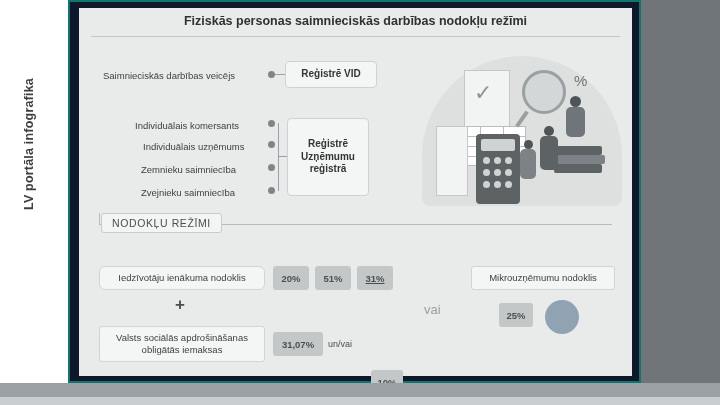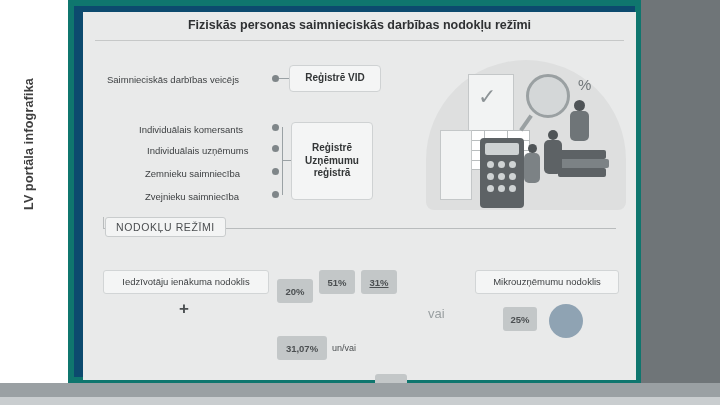--- a/index.html
+++ b/index.html
@@ -30,22 +30,22 @@
 
   
   .right-block{
     position:absolute;left:641px;top:0;width:79px;height:383px;
     background:#6f7578;
   }
 
   
   .card{
     position:absolute;left:68px;top:0px;width:573px;height:383px;
-    background:#0c4a6e;
-    border:6px solid #0f766e;
+    background:#0f172a;
+    border:2px solid #0f766e;
     box-sizing:border-box;
   }
   .card-inner{
     position:absolute;left:9px;top:6px;width:553px;height:368px;
     background:#e9eaea;
     box-sizing:border-box;
   }
 
   .title{
     position:absolute;left:0;top:6px;width:553px;
@@ -203,27 +203,28 @@
         <div class="i-rect" style="left:146px;top:88px;width:18px;height:34px;background:#5d6265;border-radius:5px;"></div>
 
         <div class="i-circ" style="left:130px;top:92px;width:9px;height:9px;background:#4f5457;"></div>
         <div class="i-rect" style="left:126px;top:101px;width:16px;height:30px;background:#7c8285;border-radius:5px;"></div>
       </div>
 
       <div class="band"></div>
       <div class="band-left-tick"></div>
       <div class="band-tab">NODOKĻU REŽĪMI</div>
 
-      <div class="box" style="left:20px;top:258px;width:166px;height:24px;">Iedzīvotāju ienākuma nodoklis</div>
-      <div class="chip" style="left:194px;top:258px;width:36px;height:24px;margin-top:9px;">20%</div>
+      <div class="box" style="left:20px;top:258px;width:166px;height:24px;border-radius:6px;">Iedzīvotāju ienākuma nodoklis</div>
+      <div class="chip" style="left:194px;top:258px;width:36px;height:24px;">20%</div>
       <div class="chip" style="left:236px;top:258px;width:36px;height:24px;">51%</div>
       <div class="chip" style="left:278px;top:258px;width:36px;height:24px;text-decoration:underline;">31%</div>
 
       <div class="plus" style="left:96px;top:287px;">+</div>
 
+      <div class="box" style="left:20px;top:318px;width:166px;height:36px;">Valsts sociālās apdrošināšanas obligātās iemaksas</div>
       <div class="chip" style="left:194px;top:324px;width:50px;height:24px;">31,07%</div>
       <div class="small-txt" style="left:249px;top:331px;">un/vai</div>
       <div class="chip" style="left:292px;top:324px;width:32px;height:24px;margin-top:38px;">10%</div>
 
       <div class="vai" style="left:345px;top:294px;">vai</div>
 
       <div class="box" style="left:392px;top:258px;width:144px;height:24px;">Mikrouzņēmumu nodoklis</div>
       <div class="chip" style="left:420px;top:295px;width:34px;height:24px;">25%</div>
       <div class="circle-blue" style="left:466px;top:292px;"></div>
 

